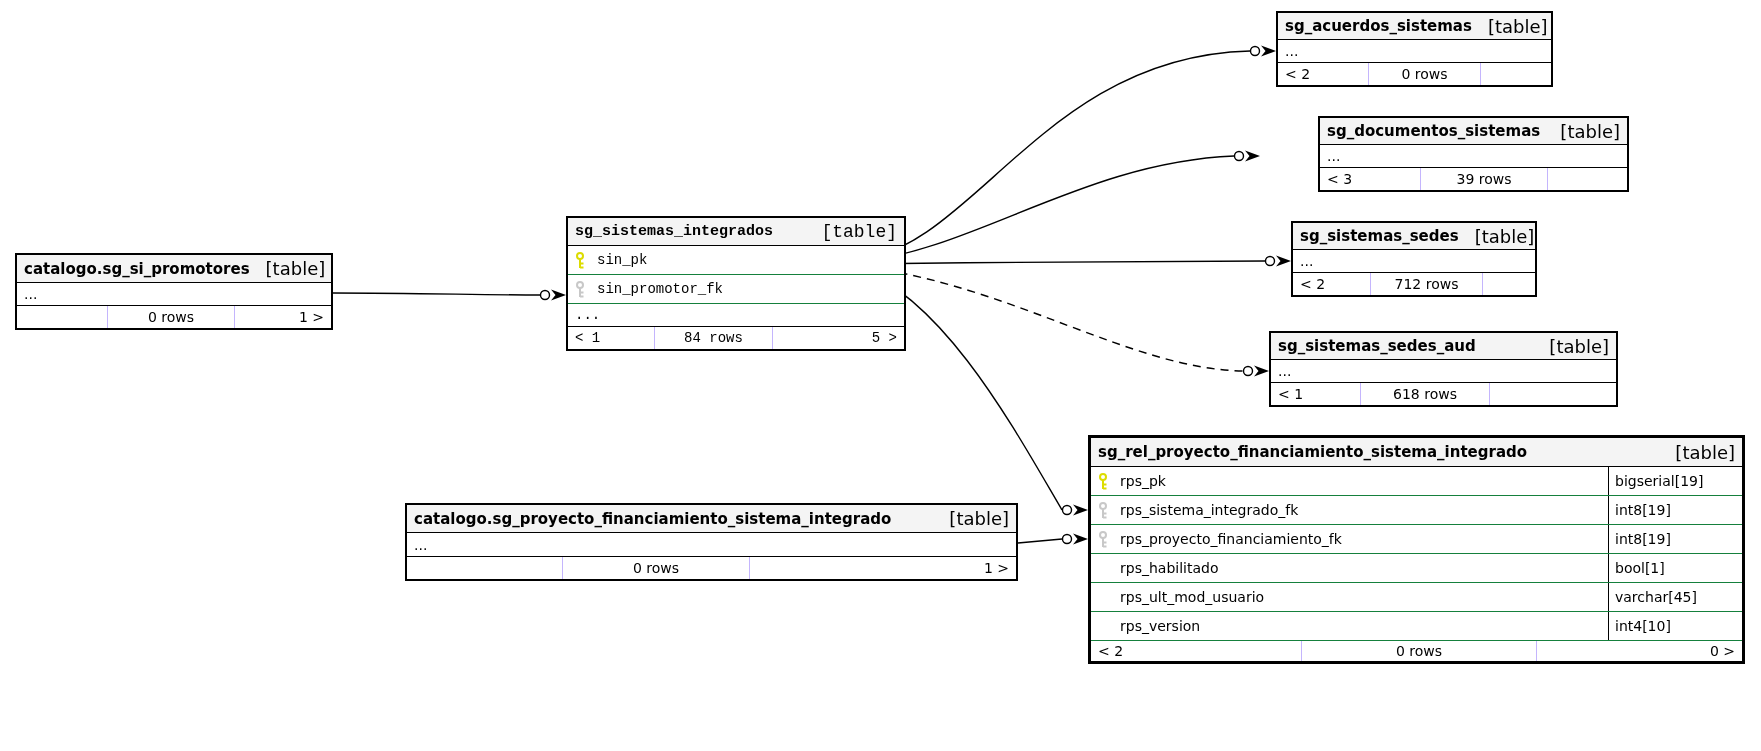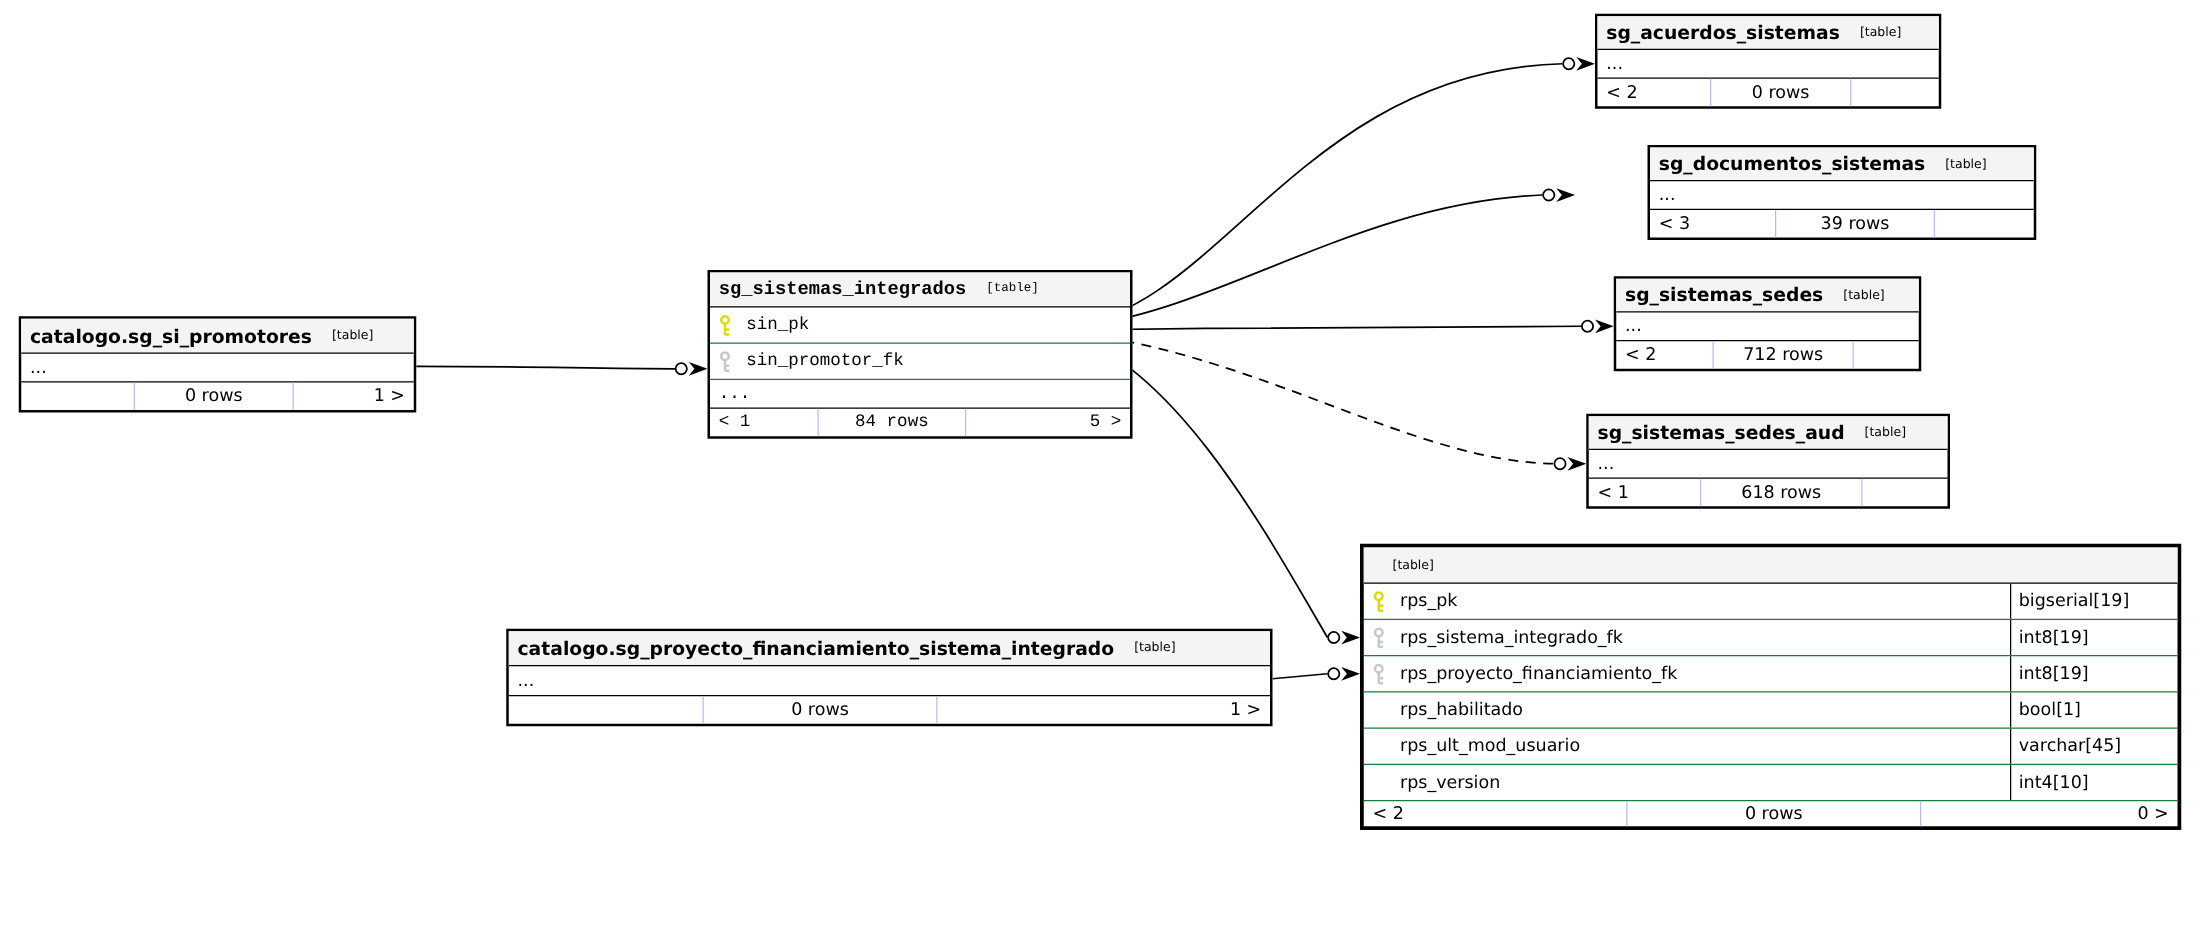--- a/index.html
+++ b/index.html
@@ -5,26 +5,26 @@
   * { margin:0; padding:0; box-sizing:border-box; }
   html,body { background:#ffffff; }
   body { font-family:"DejaVu Sans","Liberation Sans",sans-serif; color:#000; }
   #canvas { position:relative; width:1761px; height:751px; background:#fff; overflow:hidden; }
 
   .edges { position:absolute; left:0; top:0; z-index:0; }
 
   .tbl { position:absolute; z-index:1; background:#fff; border:2px solid #000; font-size:14px; }
   .tbl.thick { border-width:3px; }
 
-  .tbl-header { display:flex; justify-content:flex-start; align-items:center;
+  .tbl-header { display:flex; justify-content:space-between; align-items:center;
     background:#f4f4f4; border-bottom:1px solid #000; padding:0 7px; height:27px; }
   .tbl.mid .tbl-header { height:28px; }
   .tbl.thick .tbl-header { height:29px; }
   .tbl-title { font-weight:bold; font-size:15px; white-space:nowrap; }
-  .tbl-tag { font-size:10px; padding-left:16px; white-space:nowrap; }
+  .tbl-tag { font-size:18px; padding-left:16px; white-space:nowrap; }
 
   .tbl-col { display:flex; align-items:center; height:29px; border-bottom:1px solid #15803d; padding-left:7px; }
   .key-ico { display:inline-flex; width:10px; height:17px; flex:0 0 10px; }
   .key-pk { color:#dcdc00; }
   .key-fk { color:#c8c8c8; }
   .key-none { visibility:hidden; }
   .col-name { padding-left:12px; white-space:nowrap; }
   .col-type { margin-left:auto; align-self:stretch; display:flex; align-items:center;
     border-left:1px solid #000; width:134px; padding-left:6px; white-space:nowrap; }
 
@@ -161,21 +161,21 @@
       <span class="tbl-tag">[table]</span>
     </div>
     <div class="tbl-ellipsis">...</div>
     <div class="tbl-footer">
       <span class="fc" style="width:77px">&lt; 2</span>
       <span class="fc c" style="width:112px">712 rows</span>
       <span class="fc r"></span>
     </div>
   </div>
 
-  <div class="tbl" style="left:1269px; top:331px; width:291px;">
+  <div class="tbl" style="left:1269px; top:331px; width:349px;">
     <div class="tbl-header">
       <span class="tbl-title">sg_sistemas_sedes_aud</span>
       <span class="tbl-tag">[table]</span>
     </div>
     <div class="tbl-ellipsis">...</div>
     <div class="tbl-footer">
       <span class="fc" style="width:89px">&lt; 1</span>
       <span class="fc c" style="width:129px">618 rows</span>
       <span class="fc r"></span>
     </div>
@@ -189,20 +189,21 @@
     <div class="tbl-ellipsis">...</div>
     <div class="tbl-footer">
       <span class="fc" style="width:155px"></span>
       <span class="fc c" style="width:187px">0 rows</span>
       <span class="fc r">1 &gt;</span>
     </div>
   </div>
 
   <div class="tbl thick" style="left:1088px; top:435px; width:657px;">
     <div class="tbl-header">
+      <span class="tbl-title">sg_rel_proyecto_financiamiento_sistema_integrado</span>
       <span class="tbl-tag">[table]</span>
     </div>
     <div class="tbl-col">
       <span class="key-ico key-pk">
         <svg width="10" height="17" viewBox="0 0 10 17">
             <circle cx="5" cy="4" r="3" fill="none" stroke="currentColor" stroke-width="2"></circle>
             <path d="M5 7 V16 M5 11.5 H8.5 M5 15.5 H8.5" stroke="currentColor" stroke-width="2" fill="none"></path>
           </svg>
       </span>
       <span class="col-name">rps_pk</span>

